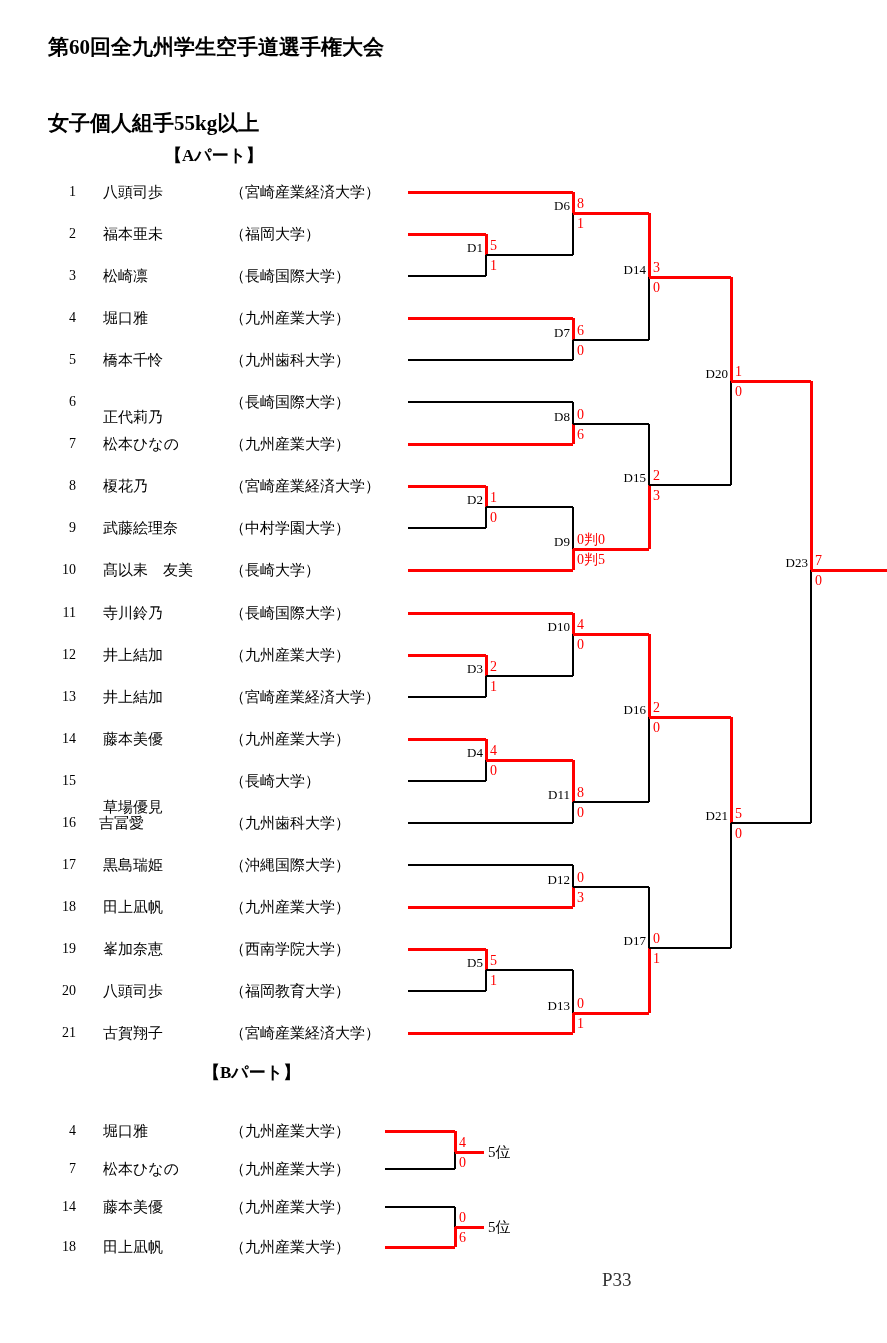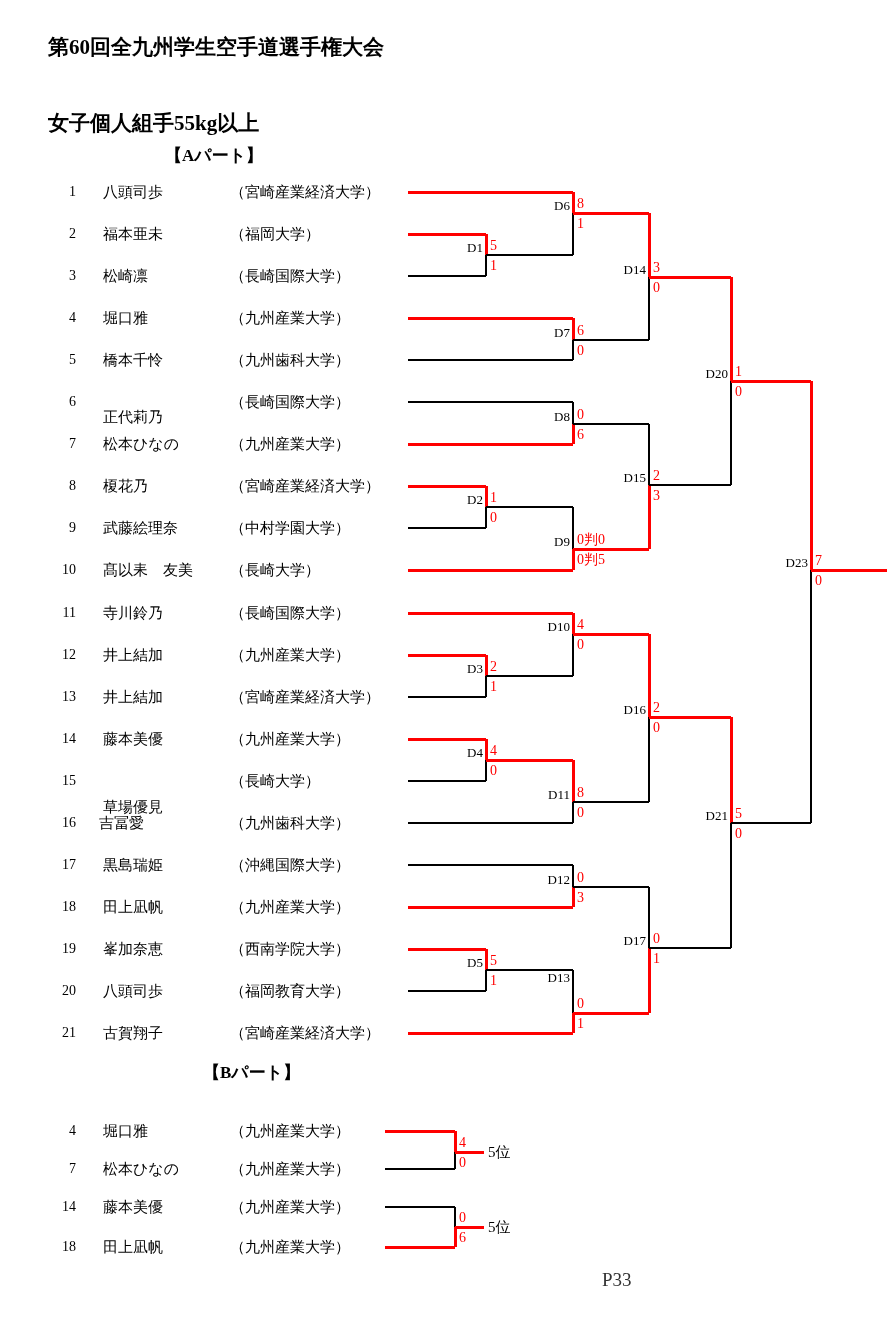--- a/index.html
+++ b/index.html
@@ -221,21 +221,21 @@
     <div class="abs score" style="left: 577px; top: 552px;">0判5</div>
     <div class="abs mlabel" style="right: 317px; top: 619px;">D10</div>
     <div class="abs score" style="left: 577px; top: 617px;">4</div>
     <div class="abs score" style="left: 577px; top: 637px;">0</div>
     <div class="abs mlabel" style="right: 317px; top: 787px;">D11</div>
     <div class="abs score" style="left: 577px; top: 785px;">8</div>
     <div class="abs score" style="left: 577px; top: 805px;">0</div>
     <div class="abs mlabel" style="right: 317px; top: 872px;">D12</div>
     <div class="abs score" style="left: 577px; top: 870px;">0</div>
     <div class="abs score" style="left: 577px; top: 890px;">3</div>
-    <div class="abs mlabel" style="right: 317px; top: 970px;">D13</div>
+    <div class="abs mlabel" style="right: 317px; top: 998px;">D13</div>
     <div class="abs score" style="left: 577px; top: 996px;">0</div>
     <div class="abs score" style="left: 577px; top: 1016px;">1</div>
     <div class="abs mlabel" style="right: 241px; top: 262px;">D14</div>
     <div class="abs score" style="left: 653px; top: 260px;">3</div>
     <div class="abs score" style="left: 653px; top: 280px;">0</div>
     <div class="abs mlabel" style="right: 241px; top: 470px;">D15</div>
     <div class="abs score" style="left: 653px; top: 468px;">2</div>
     <div class="abs score" style="left: 653px; top: 488px;">3</div>
     <div class="abs mlabel" style="right: 241px; top: 702px;">D16</div>
     <div class="abs score" style="left: 653px; top: 700px;">2</div>

